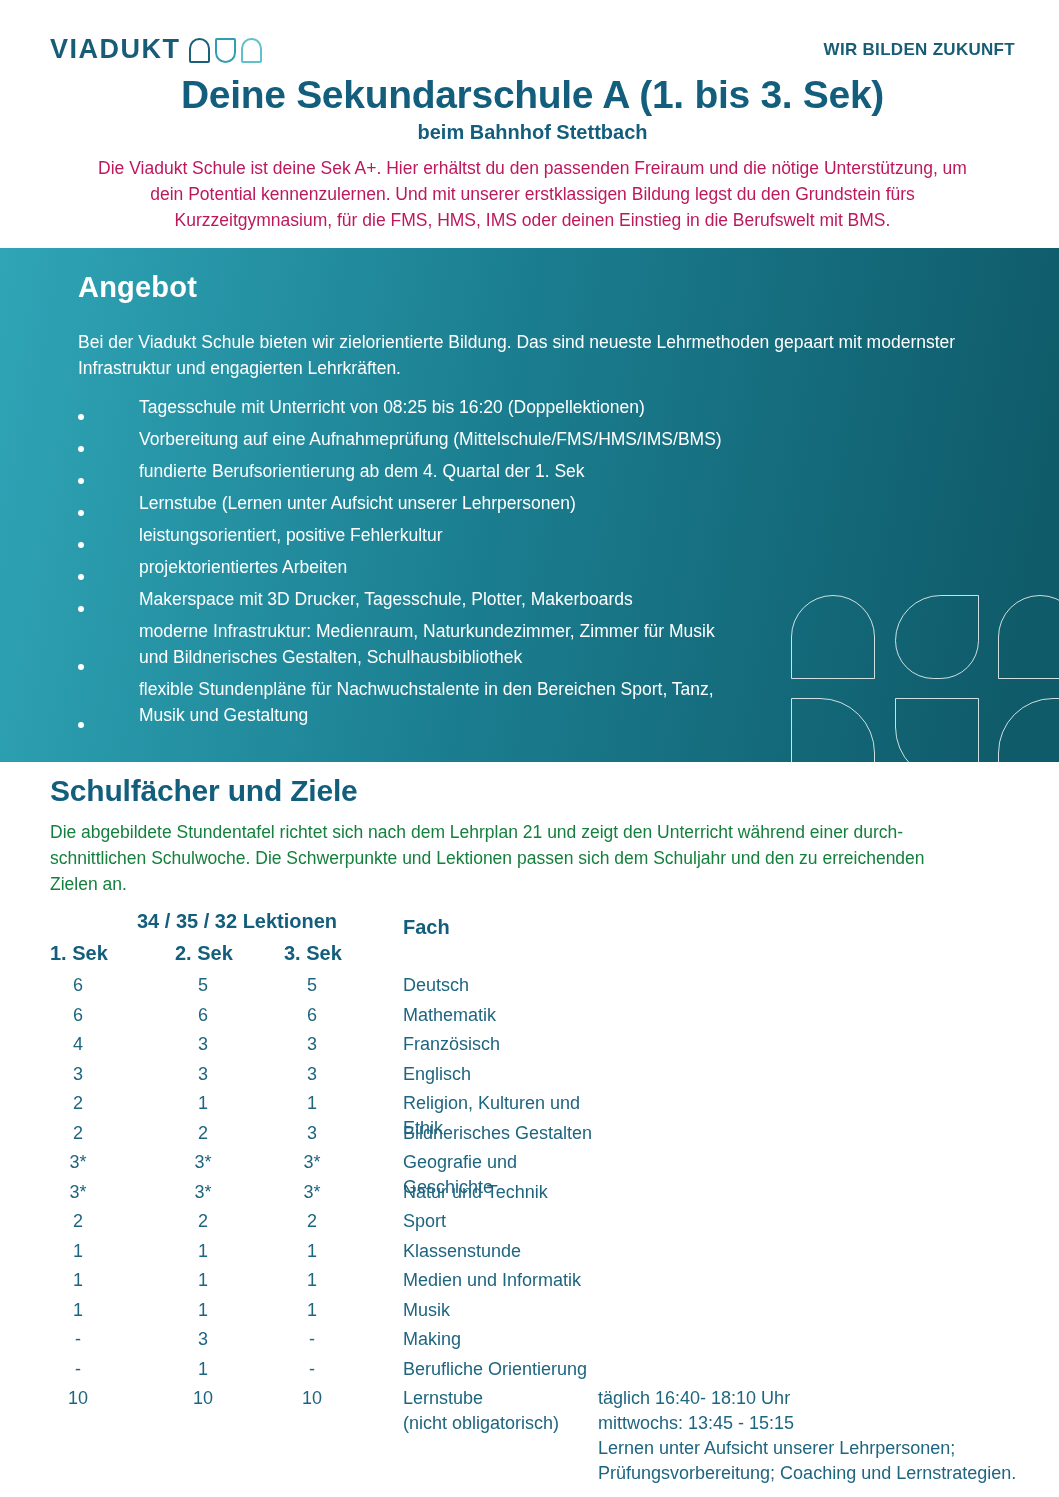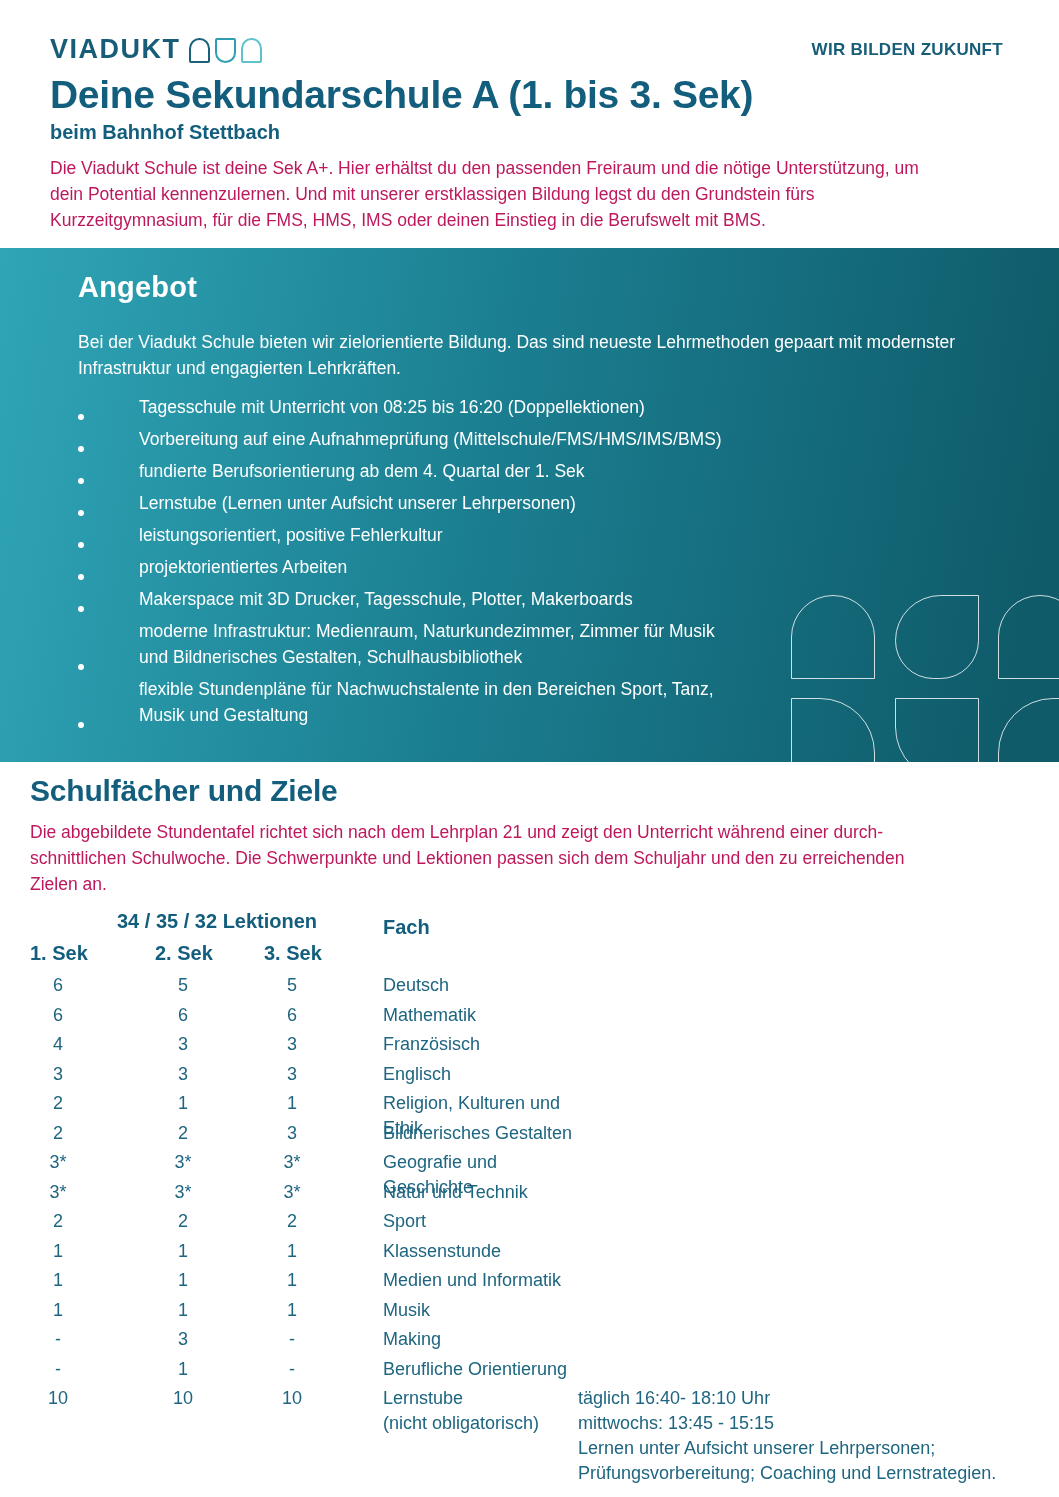--- a/index.html
+++ b/index.html
@@ -1,20 +1,20 @@
 <!DOCTYPE html>
 <html><head>
 <meta charset="utf-8">
 <style>
   html,body{margin:0;padding:0;}
   body{width:1059px;height:1497px;background:#ffffff;font-family:"Liberation Sans", sans-serif;overflow:hidden;}
   .page{position:relative;width:1059px;height:1497px;background:#ffffff;}
 
   
-  .header{position:absolute;top:0;left:0;right:12px;padding:36px 44px 0 50px;box-sizing:border-box;}
+  .header{position:absolute;top:0;left:0;right:0;padding:36px 44px 0 50px;box-sizing:border-box;text-align:center;}
   .logo-row{display:flex;justify-content:space-between;align-items:flex-start;}
   .logo{display:flex;align-items:center;}
   .logo-text{font-size:27px;font-weight:700;color:#175d78;letter-spacing:1.5px;line-height:27px;}
   .logo-arches{display:flex;gap:5px;margin-left:8px;margin-top:1px;}
   .arch{width:21px;height:25px;box-sizing:border-box;}
   .arch-1{border:2.5px solid #1a6078;border-radius:11px 11px 2px 2px;}
   .arch-2{border:2.5px solid #2e9eb0;border-radius:2px 2px 11px 11px;}
   .arch-3{border:2.5px solid #5fc2cb;border-radius:11px 11px 2px 2px;}
   .tagline{font-size:17px;font-weight:700;color:#175d78;letter-spacing:0.3px;margin-top:4px;}
   .title{font-size:39px;font-weight:700;color:#135e7d;letter-spacing:-0.3px;margin-top:13px;line-height:38px;}
@@ -36,23 +36,23 @@
   .deco{position:absolute;left:791px;top:347px;width:268px;height:167px;overflow:hidden;pointer-events:none;}
   .deco-shape{position:absolute;width:84px;height:84px;box-sizing:border-box;border:1.5px solid rgba(255,255,255,0.8);}
   .d-r1s1{left:0;top:0;border-radius:42px 42px 0 0;}
   .d-r1s2{left:104px;top:0;border-radius:50px 0 42px 42px;}
   .d-r1s3{left:207px;top:0;border-radius:42px 42px 0 0;}
   .d-r2s1{left:0;top:103px;border-radius:0 55px 0 0;}
   .d-r2s2{left:104px;top:103px;border-radius:0 0 0 55px;}
   .d-r2s3{left:207px;top:103px;border-radius:55px 0 0 0;}
 
   
-  .subjects{position:absolute;top:762px;left:0;right:0;bottom:0;padding:0 20px 0 30px;box-sizing:border-box;}
+  .subjects{position:absolute;top:762px;left:0;right:0;bottom:0;padding:0 20px 0 50px;box-sizing:border-box;}
   .subjects-heading{font-size:30px;font-weight:700;color:#135e7d;margin-top:12px;letter-spacing:-0.2px;}
-  .subjects-intro{font-size:17.5px;color:#be185d;line-height:26px;margin-top:11px;white-space:pre-line;}
+  .subjects-intro{font-size:17.5px;color:#15803d;line-height:26px;margin-top:11px;white-space:pre-line;}
 
   .table{margin-top:13px;color:#1e6580;}
   .th1{position:relative;height:32px;}
   .th-lektionen{position:absolute;left:87px;top:0;font-size:20px;font-weight:700;color:#135e7d;white-space:nowrap;}
   .th-fach{position:absolute;left:353px;top:6px;font-size:20px;font-weight:700;color:#135e7d;}
   .th2{display:flex;height:31px;font-size:20px;font-weight:700;color:#135e7d;}
   .c1{width:56px;text-align:center;white-space:nowrap;}
   .c2{width:56px;margin-left:69px;text-align:center;white-space:nowrap;}
   .c3{width:56px;margin-left:53px;text-align:center;white-space:nowrap;}
   .c4{margin-left:63px;width:195px;}

